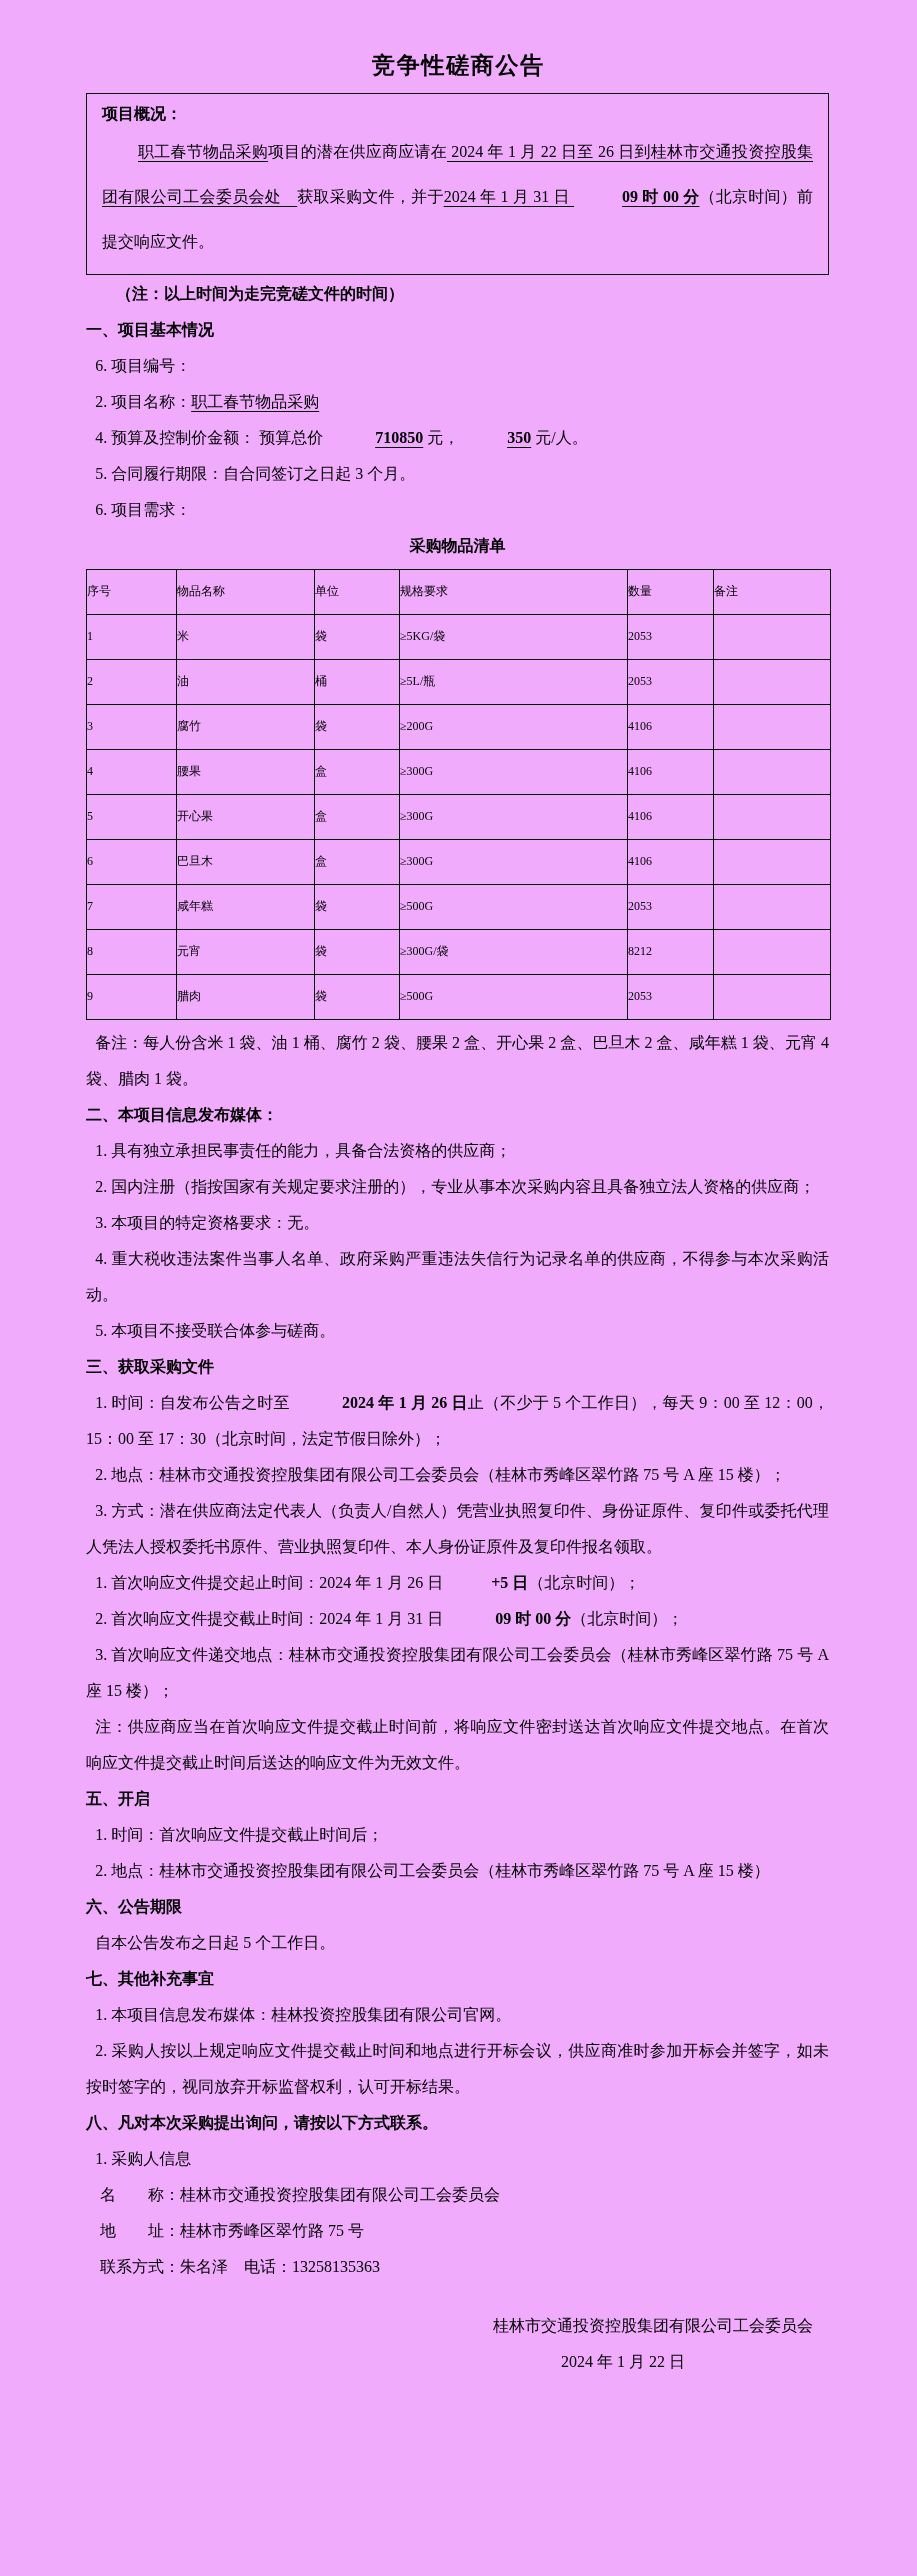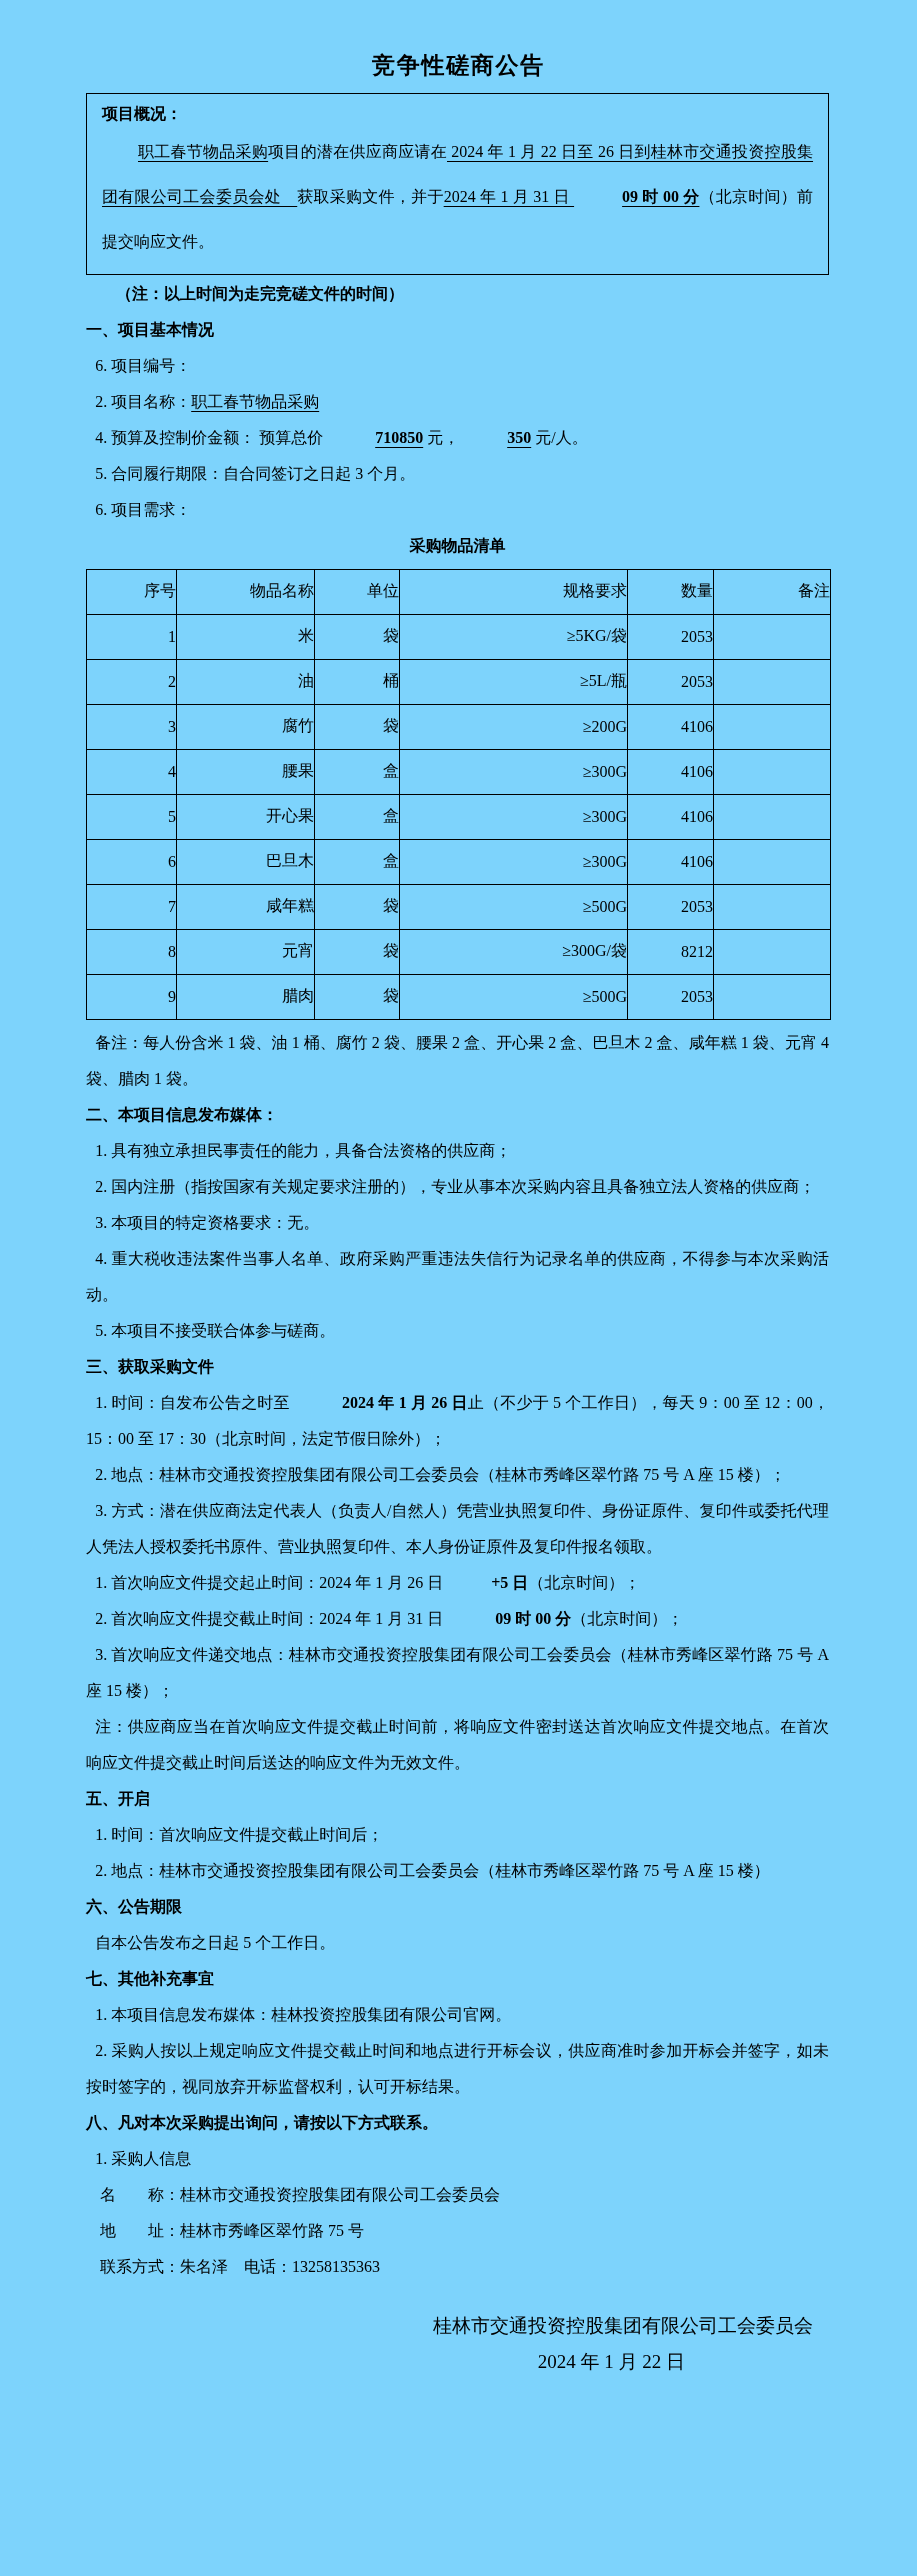--- a/index.html
+++ b/index.html
@@ -1,20 +1,20 @@
 <!DOCTYPE html>
 <html style="font-size:9.2px"><head>
 <meta charset="utf-8">
 <style>
   html, body { margin: 0; padding: 0; background: #ffffff; }
   .page {
     position: relative;
     width: 917px;
     height: 2576px;
-    background: #7dd3fc;
+    background: #f0abfc;
     color: #000000;
     font-family: "Liberation Serif", "DejaVu Serif", serif;
     overflow: hidden;
   }
   .doc-title {
     padding-top: 51px;
     text-align: center;
     font-size: 23px;
     font-weight: bold;
     line-height: 30px;
@@ -51,32 +51,32 @@
   .bold { font-weight: bold; }
   .t-center { text-align: center; font-weight: bold; text-indent: 0; }
   .doc-table {
     border-collapse: collapse;
     table-layout: fixed;
     margin: 5.2px 0 5.2px 86px;
     width: 744px;
   }
   .doc-table th, .doc-table td {
     border: 1.2px solid #000;
-    text-align: right;
+    text-align: left;
     vertical-align: middle;
-    font-size: 16px;
+    font-size: 12px;
     font-weight: normal;
     padding: 0;
     overflow: hidden;
   }
   .doc-table thead th { height: 44px; border-bottom: 1.7px solid #000; }
   .doc-table tbody td { height: 44px; }
   .seg-u { text-decoration: underline; text-underline-offset: 4px; }
   .seg-b { font-weight: bold; padding-left: 48px; }
-  .footer { margin: 23px 88px 0 86px; font-size: 19px; line-height: 36px; }
+  .footer { margin: 23px 88px 0 86px; font-size: 16px; line-height: 36px; }
   .footer-org { text-align: right; padding-right: 16px; }
   .footer-date { text-align: right; padding-right: 144px; }
 </style>
 </head>
 <body>
 
 <div class="page">
 
   <div class="doc-title">竞争性磋商公告</div>
 

